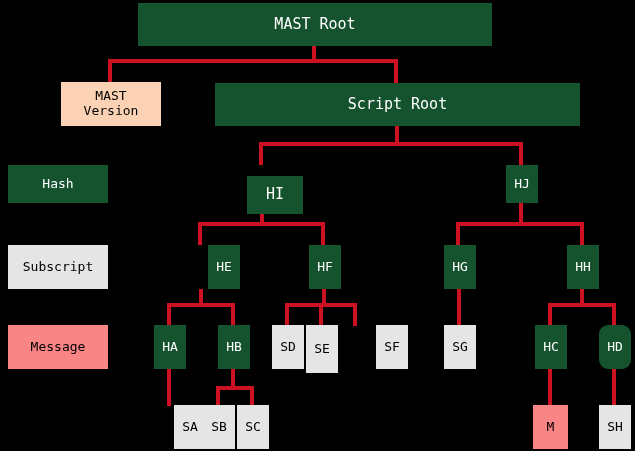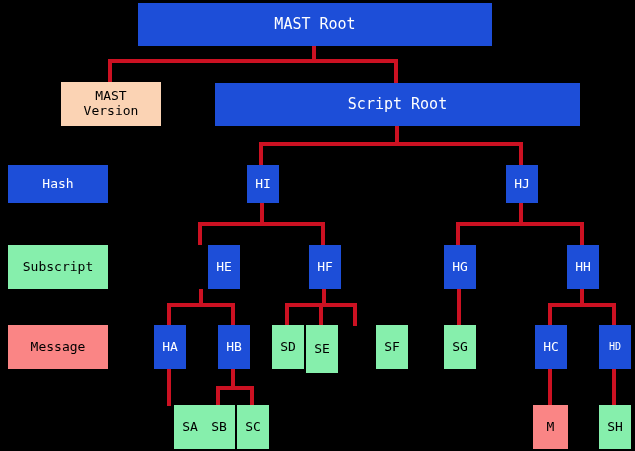--- a/index.html
+++ b/index.html
@@ -22,25 +22,25 @@
     box-sizing: border-box;
     display: flex;
     align-items: center;
     justify-content: center;
     text-align: center;
     line-height: 1.15;
     z-index: 3;
     white-space: pre-line;
   }
   .node.hash {
-    background: #1d4ed8;
+    background: #14532d;
     color: #ffffff;
   }
   .node.subscript {
-    background: #86efac;
+    background: #e5e5e5;
     color: #000000;
   }
   .node.message {
     background: #fa8585;
     color: #000000;
   }
   .node.version {
     background: #fbd3b4;
     color: #000000;
   }
@@ -104,33 +104,33 @@
   <div id="legend-layer">
       <div class="legend-label node hash" style="left: 8px; top: 165px; width: 100px; height: 38px; font-size: 13px;">Hash</div>
       <div class="legend-label node subscript" style="left: 8px; top: 245px; width: 100px; height: 44px; font-size: 13px;">Subscript</div>
       <div class="legend-label node message" style="left: 8px; top: 325px; width: 100px; height: 44px; font-size: 13px;">Message</div>
     </div>
   <div id="nodes-layer">
       <div class="node hash" style="left: 138px; top: 3px; width: 354px; height: 43px; font-size: 15px;">MAST Root</div>
       <div class="node version" style="left: 61px; top: 82px; width: 100px; height: 44px; font-size: 13px;">MAST
 Version</div>
       <div class="node hash" style="left: 215px; top: 83px; width: 365px; height: 43px; font-size: 15px;">Script Root</div>
-      <div class="node hash" style="left: 247px; top: 165px; width: 32px; height: 38px; font-size: 13px;">HI</div>
+      <div class="node hash" style="left: 247px; top: 176px; width: 56px; height: 38px; font-size: 15px;">HI</div>
       <div class="node hash" style="left: 506px; top: 165px; width: 32px; height: 38px; font-size: 13px;">HJ</div>
       <div class="node hash" style="left: 186px; top: 245px; width: 32px; height: 44px; font-size: 13px; margin-left: 22px;">HE</div>
       <div class="node hash" style="left: 309px; top: 245px; width: 32px; height: 44px; font-size: 13px;">HF</div>
       <div class="node hash" style="left: 444px; top: 245px; width: 32px; height: 44px; font-size: 13px;">HG</div>
       <div class="node hash" style="left: 567px; top: 245px; width: 32px; height: 44px; font-size: 13px;">HH</div>
       <div class="node hash" style="left: 154px; top: 325px; width: 32px; height: 44px; font-size: 13px;">HA</div>
       <div class="node hash" style="left: 218px; top: 325px; width: 32px; height: 44px; font-size: 13px;">HB</div>
       <div class="node subscript" style="left: 272px; top: 325px; width: 32px; height: 44px; font-size: 13px;">SD</div>
       <div class="node subscript" style="left: 306px; top: 325px; width: 32px; height: 48px; font-size: 13px;">SE</div>
       <div class="node subscript" style="left: 340px; top: 325px; width: 32px; height: 44px; font-size: 13px; margin-left: 36px;">SF</div>
       <div class="node subscript" style="left: 444px; top: 325px; width: 32px; height: 44px; font-size: 13px;">SG</div>
       <div class="node hash" style="left: 535px; top: 325px; width: 32px; height: 44px; font-size: 13px; text-align: right;">HC</div>
-      <div class="node hash" style="left: 599px; top: 325px; width: 32px; height: 44px; font-size: 10px;">HD</div>
+      <div class="node hash" style="left: 599px; top: 325px; width: 32px; height: 44px; font-size: 13px; border-radius: 9px;">HD</div>
       <div class="node subscript" style="left: 162px; top: 405px; width: 32px; height: 44px; font-size: 13px; margin-left: 12px;">SA</div>
       <div class="node subscript" style="left: 203px; top: 405px; width: 32px; height: 44px; font-size: 13px;">SB</div>
       <div class="node subscript" style="left: 237px; top: 405px; width: 32px; height: 44px; font-size: 13px;">SC</div>
       <div class="node message" style="left: 533px; top: 405px; width: 35px; height: 44px; font-size: 13px;">M</div>
       <div class="node subscript" style="left: 599px; top: 405px; width: 32px; height: 44px; font-size: 13px;">SH</div>
     </div>
 </div>
 
 </body></html>

